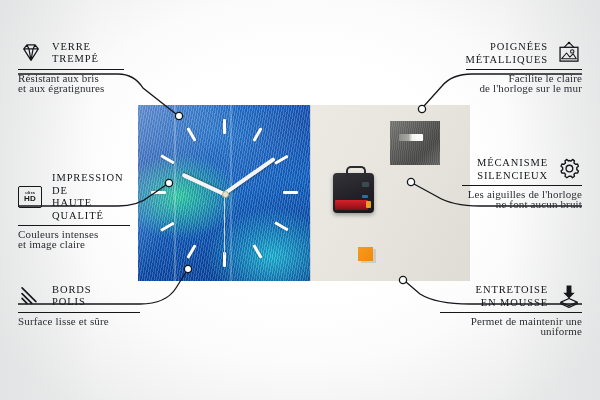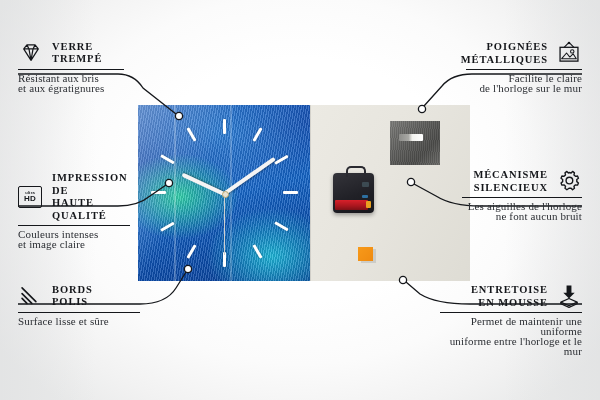--- a/index.html
+++ b/index.html
@@ -79,21 +79,21 @@
     box-shadow:3px 2px 0 rgba(200,200,195,.85);}
 
   
   .callout{position:absolute;}
   .c-left{text-align:left;}
   .c-right{text-align:right;}
   .head{display:flex;align-items:center;gap:8px;}
   .c-right .head{justify-content:flex-end;align-items:flex-end;}
   .title{
     font-family:"Liberation Serif", serif;
-    font-weight:bold;font-size:10.5px;letter-spacing:.9px;
+    font-weight:normal;font-size:10.5px;letter-spacing:.9px;
     color:#14161a;line-height:12.5px;text-transform:uppercase;
   }
   .rule{height:1.4px;background:#15171b;margin:3px 0 3px 0;}
   .sub{
     font-family:"Liberation Serif", serif;
     font-size:11px;line-height:10px;color:#2b2e33;letter-spacing:.15px;
   }
   .ico{width:26px;height:26px;flex:0 0 26px;display:block;}
 
   
@@ -226,21 +226,21 @@
         <rect x="5" y="9" width="22" height="17" fill="none" stroke="#15171b" stroke-width="1.6"></rect>
         <path d="M7 23 L13 16 L17 21 L21 17 L25 23 Z" fill="none" stroke="#15171b" stroke-width="1.3" stroke-linejoin="round"></path>
         <circle cx="20" cy="14" r="2.1" fill="none" stroke="#15171b" stroke-width="1.3"></circle>
       </svg>
     </div>
     <div class="rule"></div>
     <div class="sub">Facilite le claire</div>
     <div class="sub">de l'horloge sur le mur</div>
   </div>
 
-  <div class="callout c-right" style="left:462px;top:168px;width:120px;">
+  <div class="callout c-right" style="left:462px;top:156px;width:120px;">
     <div class="head">
       <div>
         <div class="title">MÉCANISME</div>
         <div class="title">SILENCIEUX</div>
       </div>
       <svg class="ico" viewBox="0 0 32 32">
         <path d="M16 5.5 L18.6 6.1 L20.4 4.2 L22.7 6.0 L22.1 8.5 L24.0 10.3 L26.5 9.9 L27.6 12.6 L25.6 14.2 L25.6 16.8 L27.6 18.4 L26.5 21.1 L24.0 20.7 L22.1 22.5 L22.7 25.0 L20.4 26.8 L18.6 24.9 L16 24.9 L13.4 26.8 L11.1 25.0 L11.7 22.5 L9.8 20.7 L7.3 21.1 L6.2 18.4 L8.2 16.8 L8.2 14.2 L6.2 12.6 L7.3 9.9 L9.8 10.3 L11.7 8.5 L11.1 6.0 L13.4 4.2 L15.2 6.1 Z" fill="none" stroke="#15171b" stroke-width="1.7" stroke-linejoin="round"></path>
         <circle cx="16.5" cy="15.5" r="4.1" fill="none" stroke="#15171b" stroke-width="1.7"></circle>
       </svg>
     </div>
@@ -256,15 +256,14 @@
         <div class="title">EN MOUSSE</div>
       </div>
       <svg class="ico" viewBox="0 0 32 32">
         <path d="M13 3 L19 3 L19 12 L23 12 L16 19 L9 12 L13 12 Z" fill="#15171b"></path>
         <path d="M16 19 L26 23.5 L16 28 L6 23.5 Z" fill="none" stroke="#15171b" stroke-width="1.5" stroke-linejoin="round"></path>
         <path d="M6 23.5 L6 25.5 L16 30 L26 25.5 L26 23.5" fill="none" stroke="#15171b" stroke-width="1.5" stroke-linejoin="round"></path>
       </svg>
     </div>
     <div class="rule"></div>
     <div class="sub">Permet de maintenir une uniforme</div>
-    <div class="sub">uniforme entre l'horloge et le mur</div>
   </div>
 </div>
 
 </body></html>

